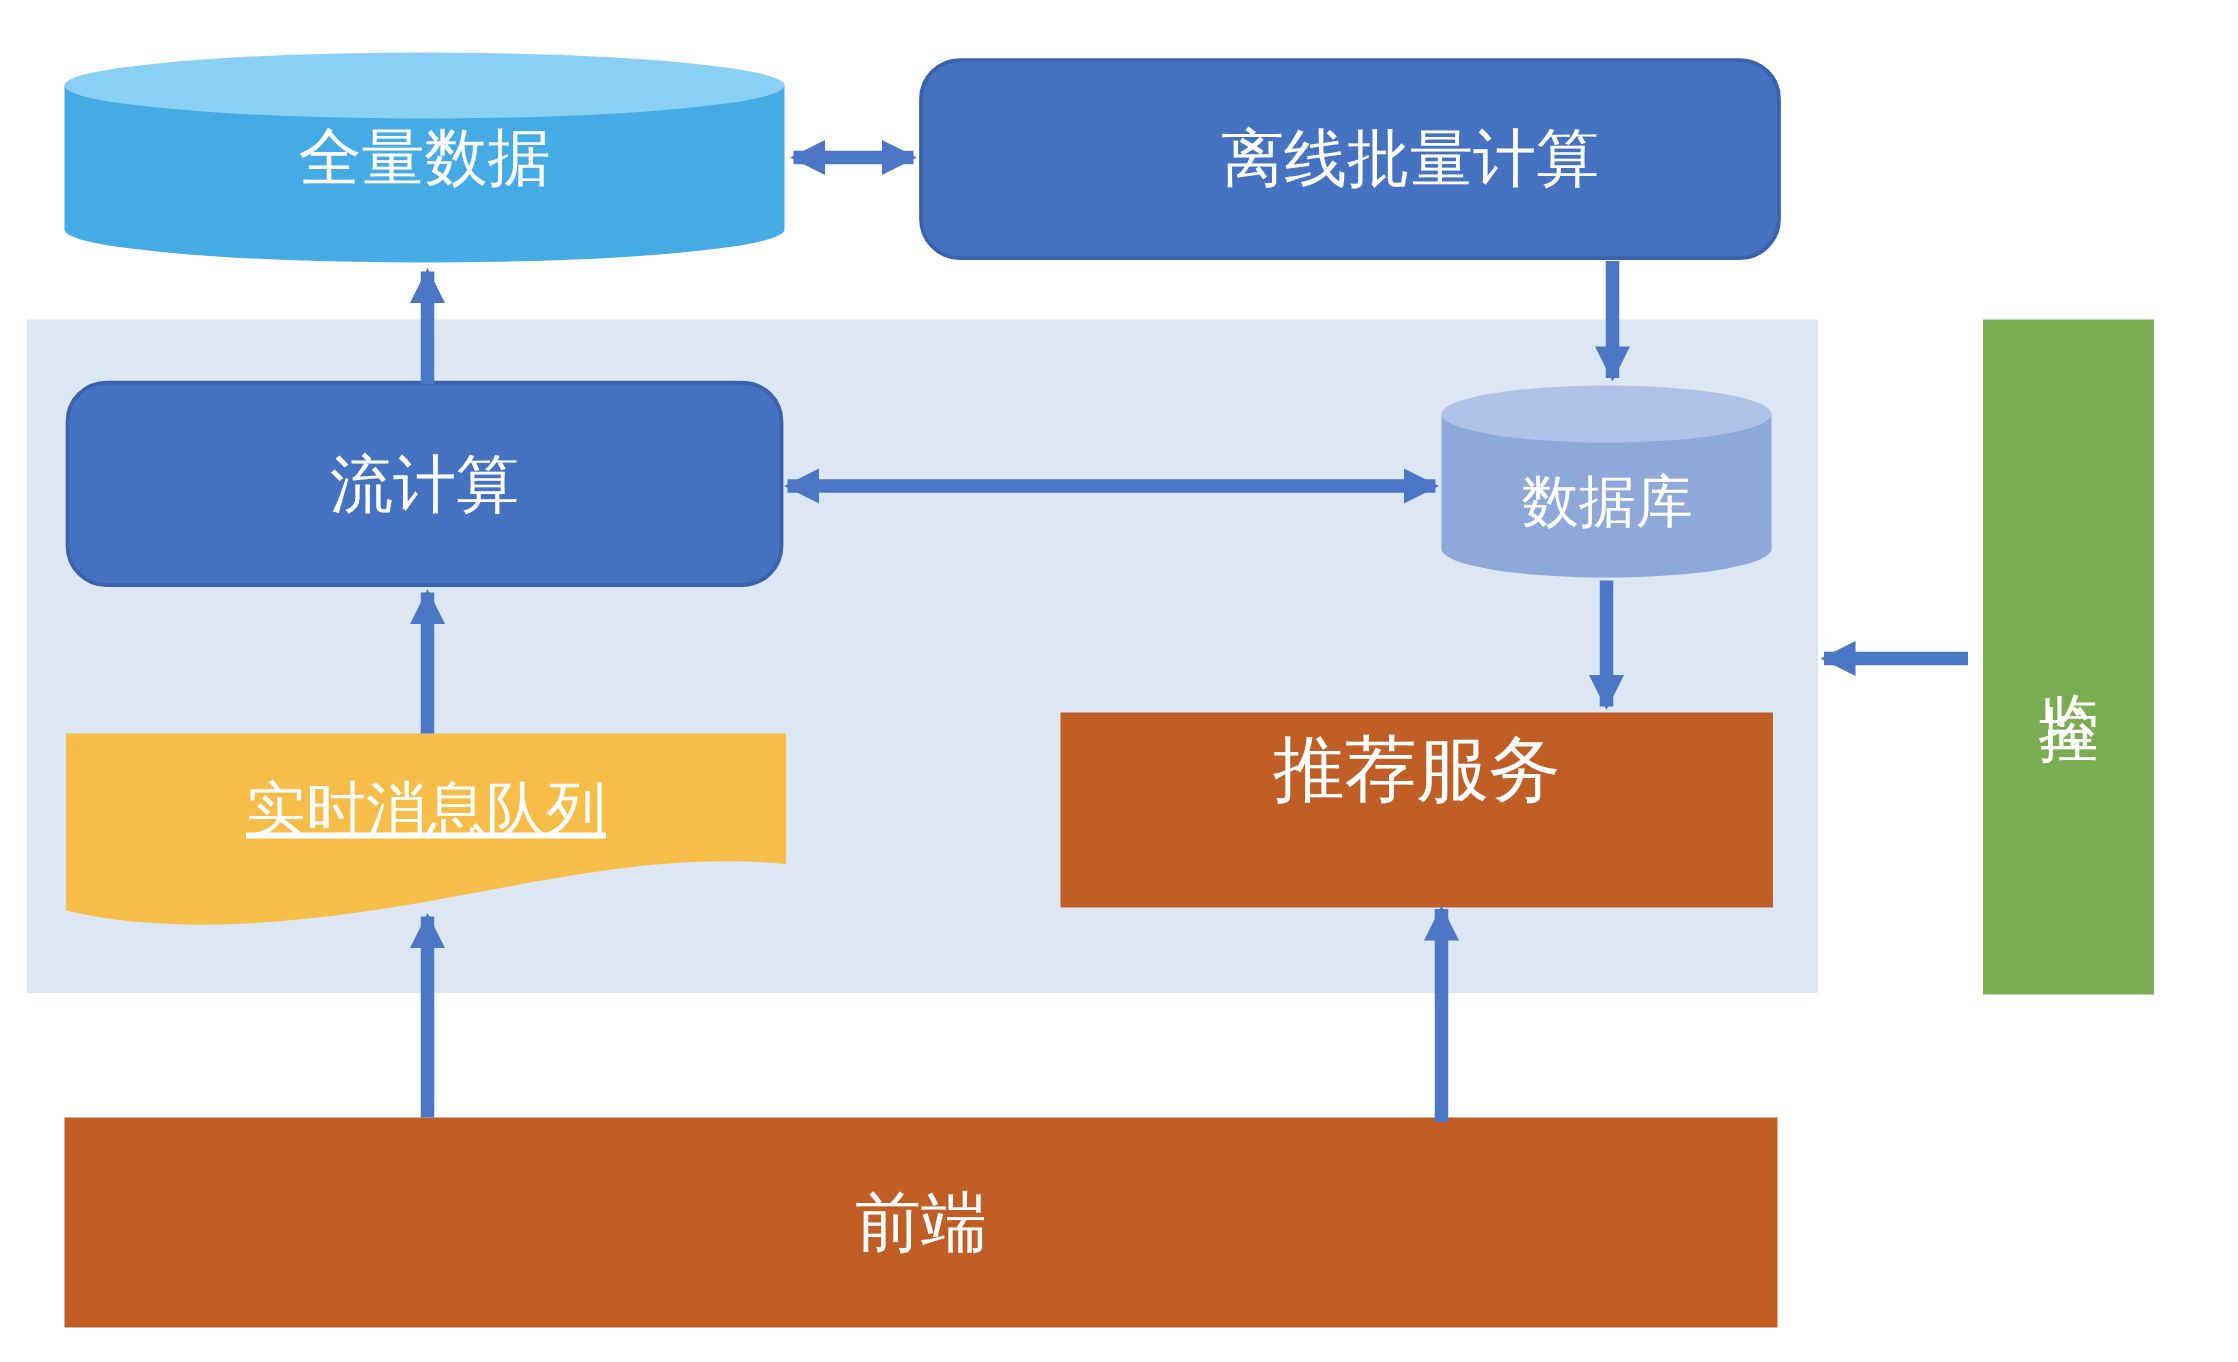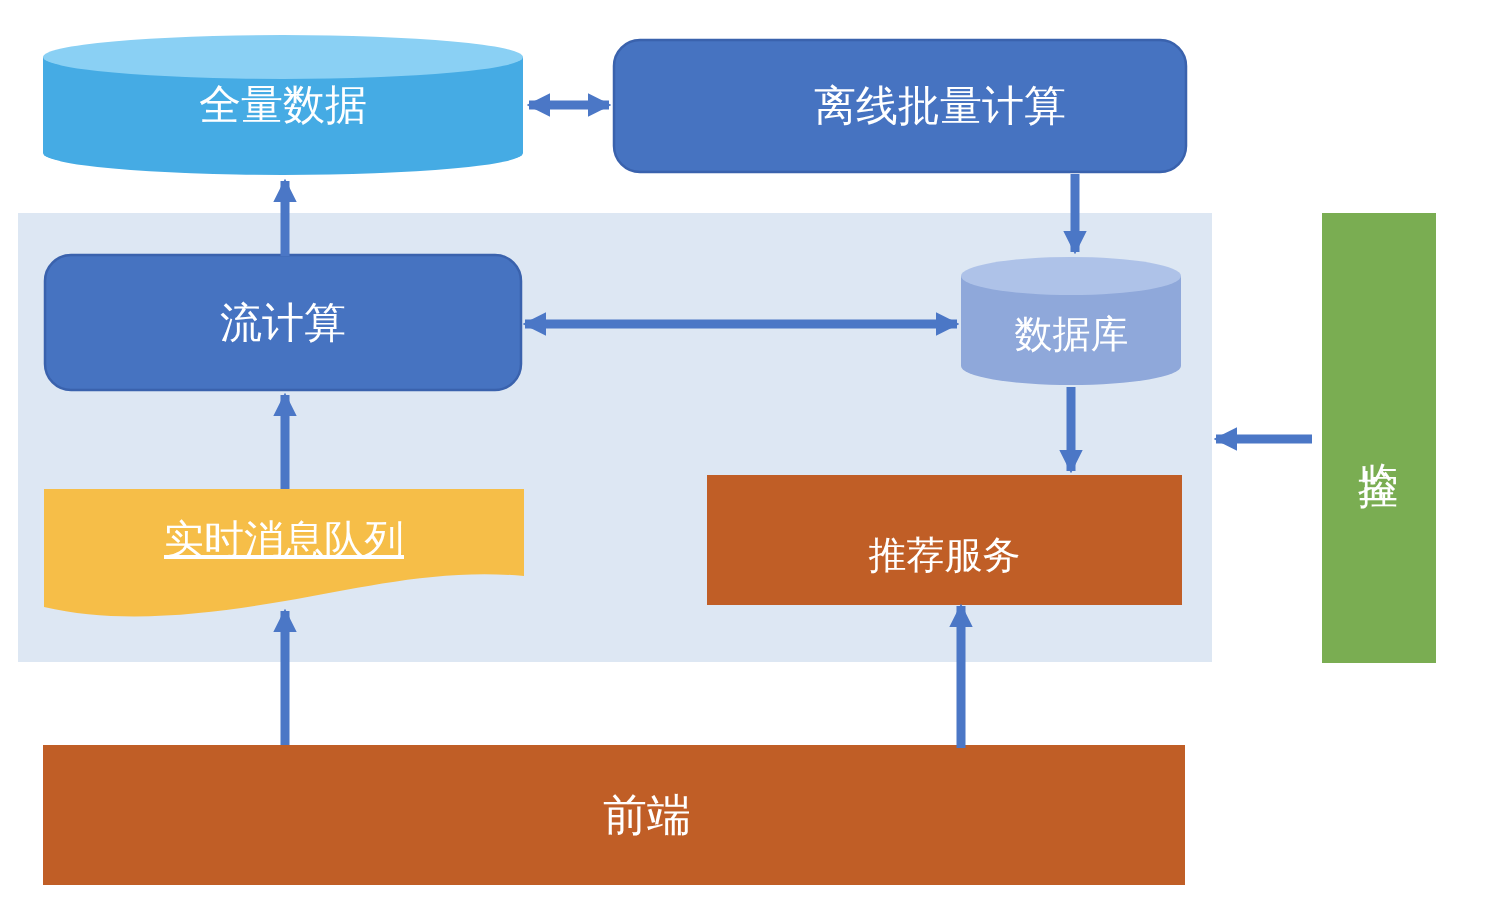--- a/index.html
+++ b/index.html
@@ -20,22 +20,22 @@
     color: #ffffff;
     text-align: center;
     pointer-events: none;
     white-space: nowrap;
   }
   .lbl-full-data        { left: 43px;  top: 35px;  width: 480px;  height: 140px; font-size: 42px; }
   .lbl-offline-batch    { left: 614px; top: 40px;  width: 572px;  height: 132px; font-size: 42px; padding-left: 40px; }
   .lbl-stream-compute   { left: 45px;  top: 255px; width: 476px;  height: 135px; font-size: 42px; }
   .lbl-database         { left: 961px; top: 271px; width: 221px;  height: 127px; font-size: 38px; }
   .lbl-realtime-queue   { left: 44px;  top: 489px; width: 480px;  height: 100px; font-size: 40px; text-decoration: underline; }
-  .lbl-recommend        { left: 707px; top: 490px; width: 475px;  height: 130px; font-size: 38px; }
-  .lbl-frontend         { left: 43px;  top: 745px; width: 1142px; height: 140px; font-size: 44px; padding-left: 33px; }
+  .lbl-recommend        { left: 707px; top: 448px; width: 475px;  height: 130px; font-size: 48px; }
+  .lbl-frontend         { left: 43px;  top: 745px; width: 1142px; height: 140px; font-size: 44px; }
   .lbl-monitor          {
     left: 1322px; top: 213px; width: 114px; height: 450px; font-size: 40px;
     writing-mode: vertical-rl; text-orientation: upright; letter-spacing: 8px;
   }
 </style>
 </head>
 <body>
 
 <div id="canvas">
 

